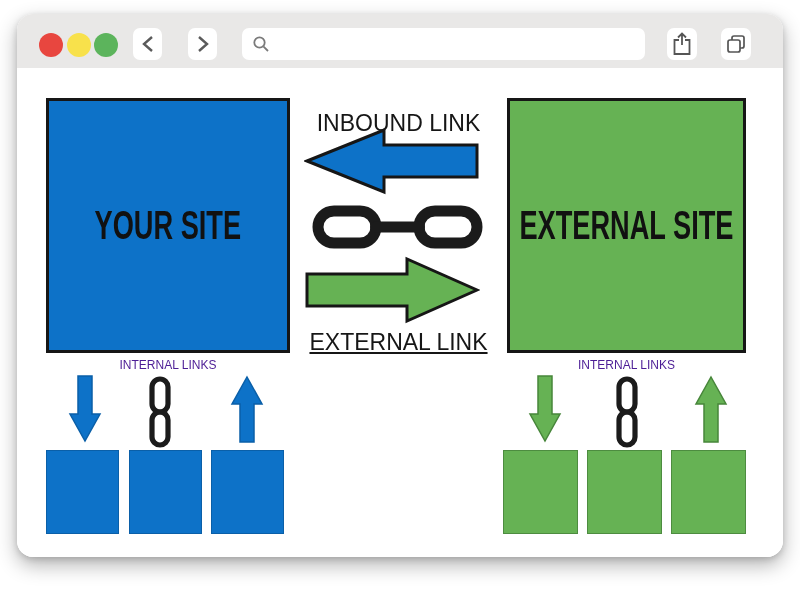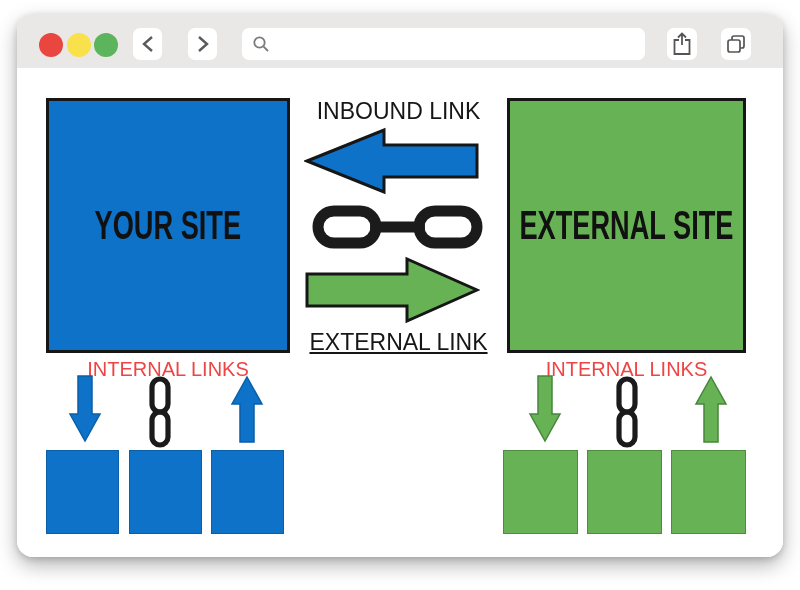--- a/index.html
+++ b/index.html
@@ -46,24 +46,24 @@
   .sq-your{left:29px;width:244px;background:#0d72c8;}
   .sq-ext{left:490px;width:239px;background:#66b254;}
   .site-label{
     font-size:40px;font-weight:bold;color:#111;white-space:nowrap;
     transform:scaleX(.68);transform-origin:center;letter-spacing:0;
   }
   .mid-label{
     position:absolute;left:273px;width:217px;text-align:center;
     font-size:23px;color:#161616;white-space:nowrap;
   }
-  .lbl-inbound{top:30px;}
+  .lbl-inbound{top:42px;}
   .lbl-external{top:261px;text-decoration:underline;}
   .internal-label{
-    position:absolute;top:290px;text-align:center;font-size:20px;color:#ef4444;white-space:nowrap;
+    position:absolute;top:290px;text-align:center;font-size:12px;color:#4c1d95;white-space:nowrap;
   }
   .il-left{left:29px;width:244px;}
   .il-right{left:490px;width:239px;}
   .pages-row{
     position:absolute;top:382px;height:84px;display:flex;justify-content:space-between;
   }
   .pages-left{left:29px;width:238px;}
   .pages-right{left:486px;width:243px;}
   .sq{height:84px;}
   .pages-left .sq{width:73px;}

